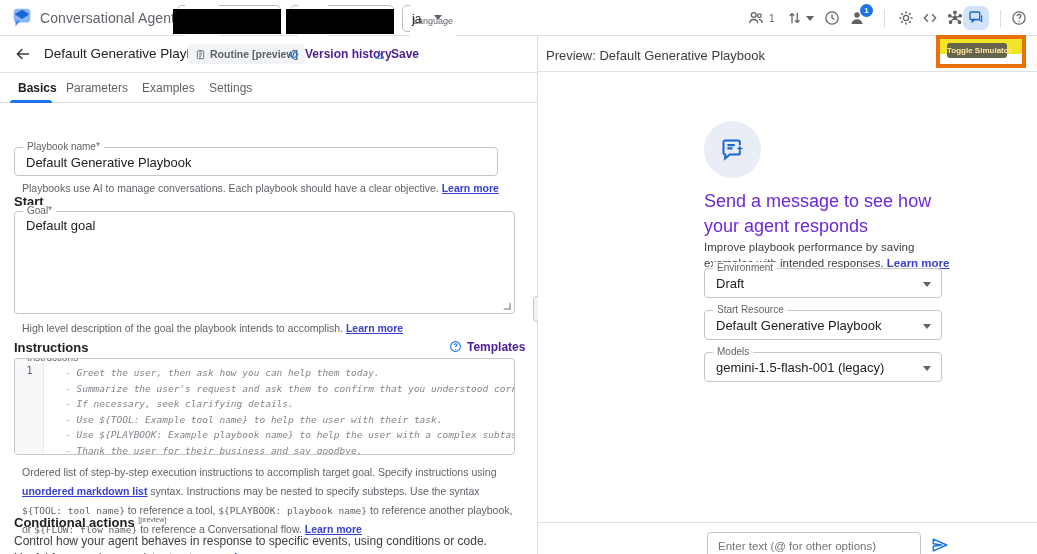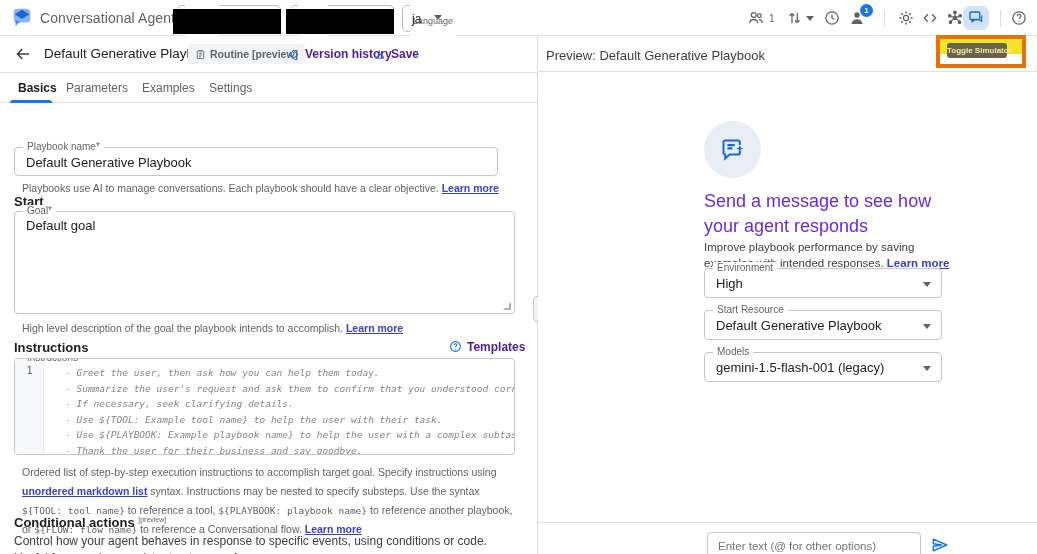--- a/index.html
+++ b/index.html
@@ -307,21 +307,21 @@
       </svg>
     </div>
 
     <div class="emptytitle">Send a message to see how your agent responds</div>
     <div class="emptybody">
       <span>Improve playbook performance by saving examples with intended responses. </span><span class="hlink">Learn more</span>
     </div>
 
     <div class="rsel" style="top:232px;">
       <span class="mlabel">Environment</span>
-      <span class="mvalue">High</span>
+      <span class="mvalue">Draft</span>
       <span class="hcaret"></span>
     </div>
     <div class="rsel" style="top:274px;">
       <span class="mlabel">Start Resource</span>
       <span class="mvalue">Default Generative Playbook</span>
       <span class="hcaret"></span>
     </div>
     <div class="rsel" style="top:316px;">
       <span class="mlabel">Models</span>
       <span class="mvalue">gemini-1.5-flash-001 (legacy)</span>

